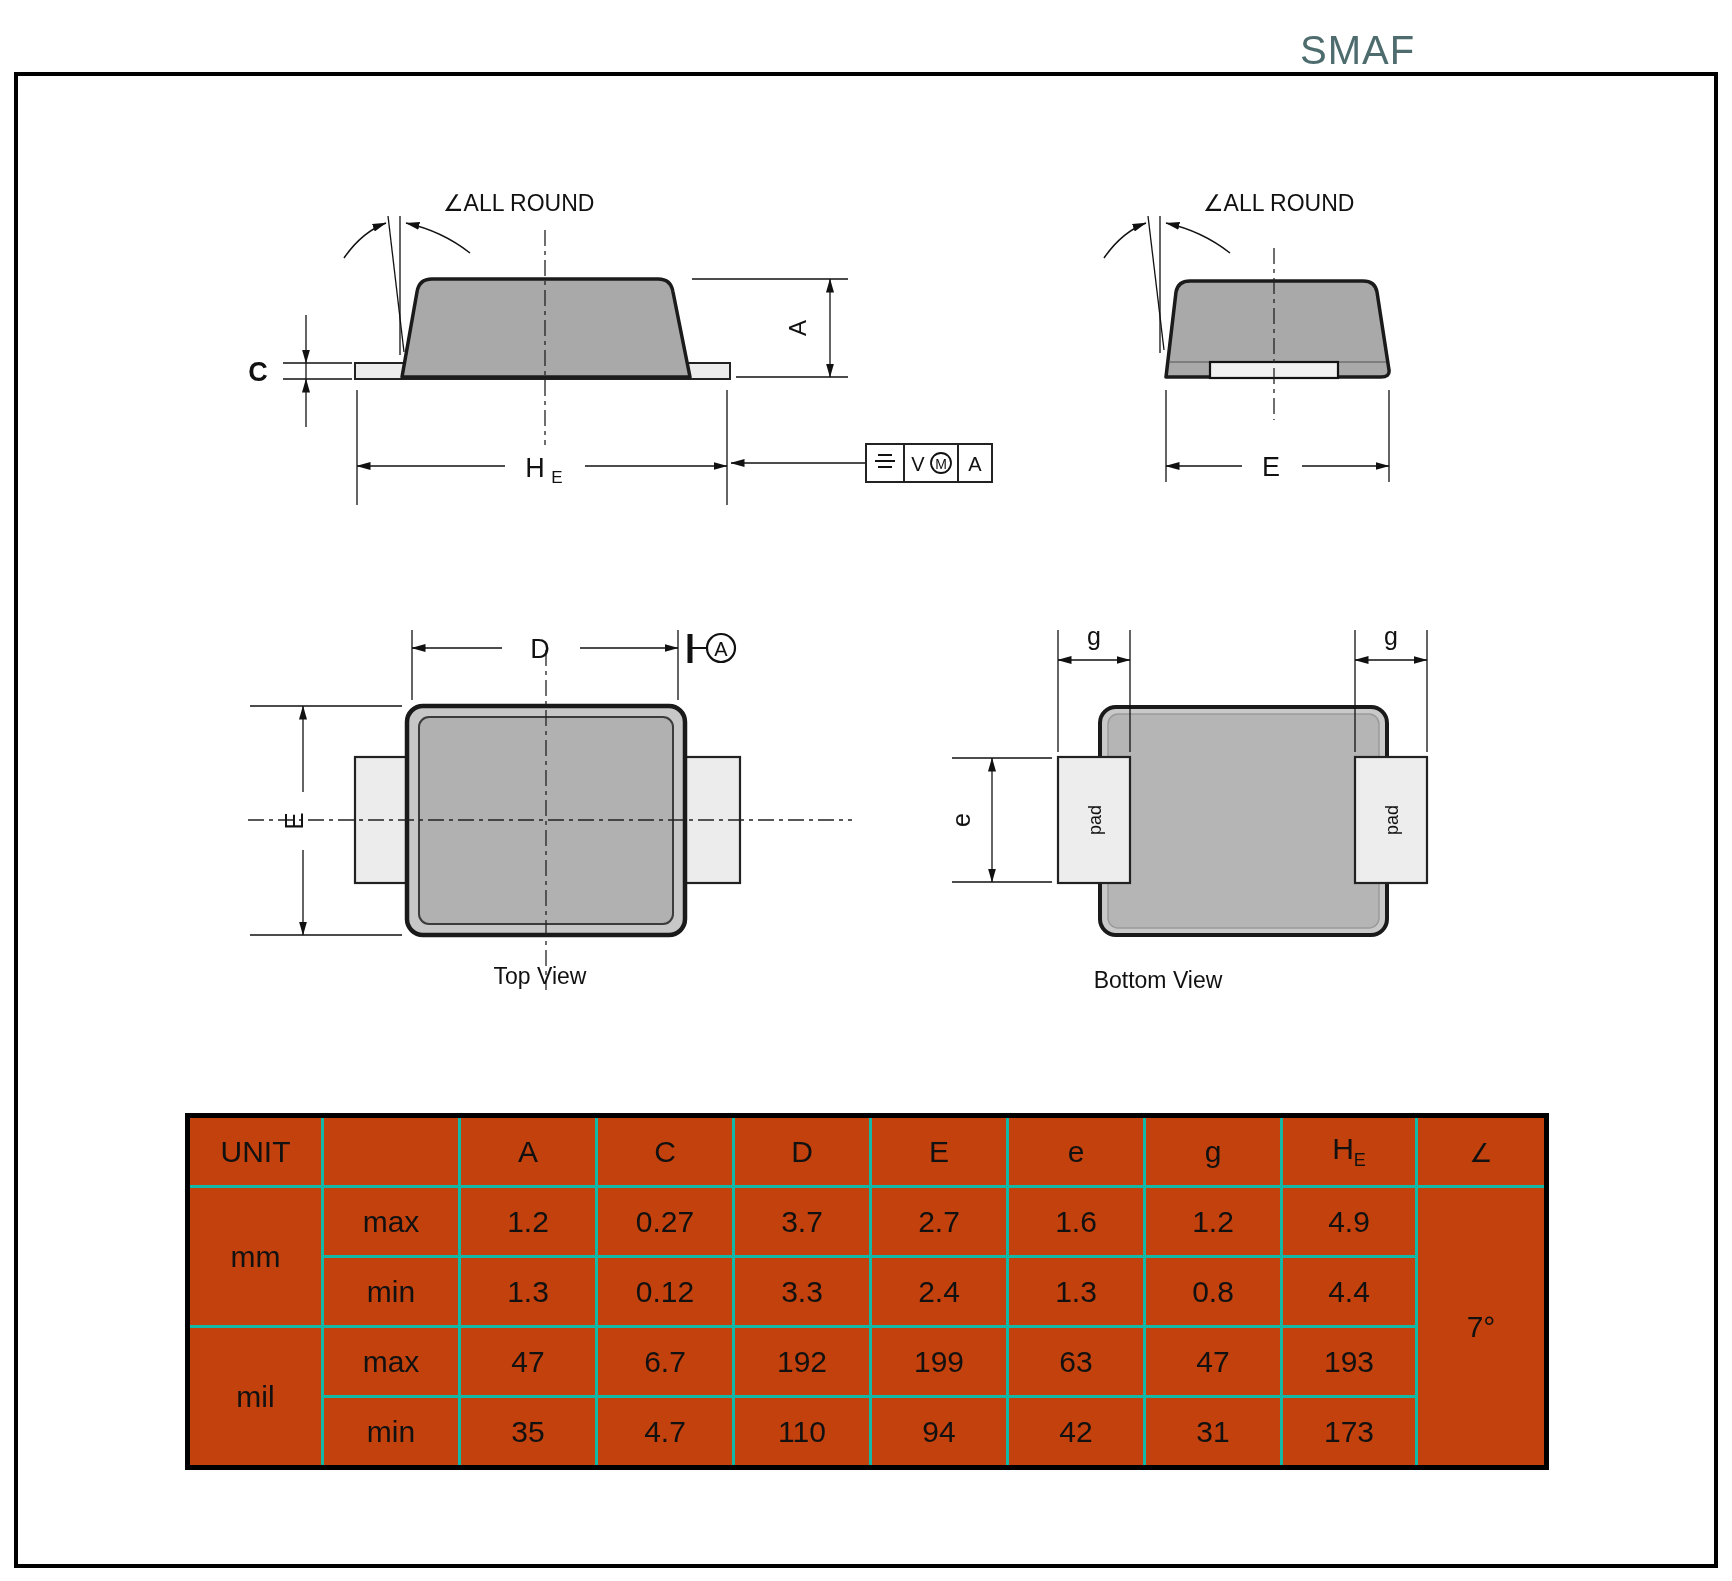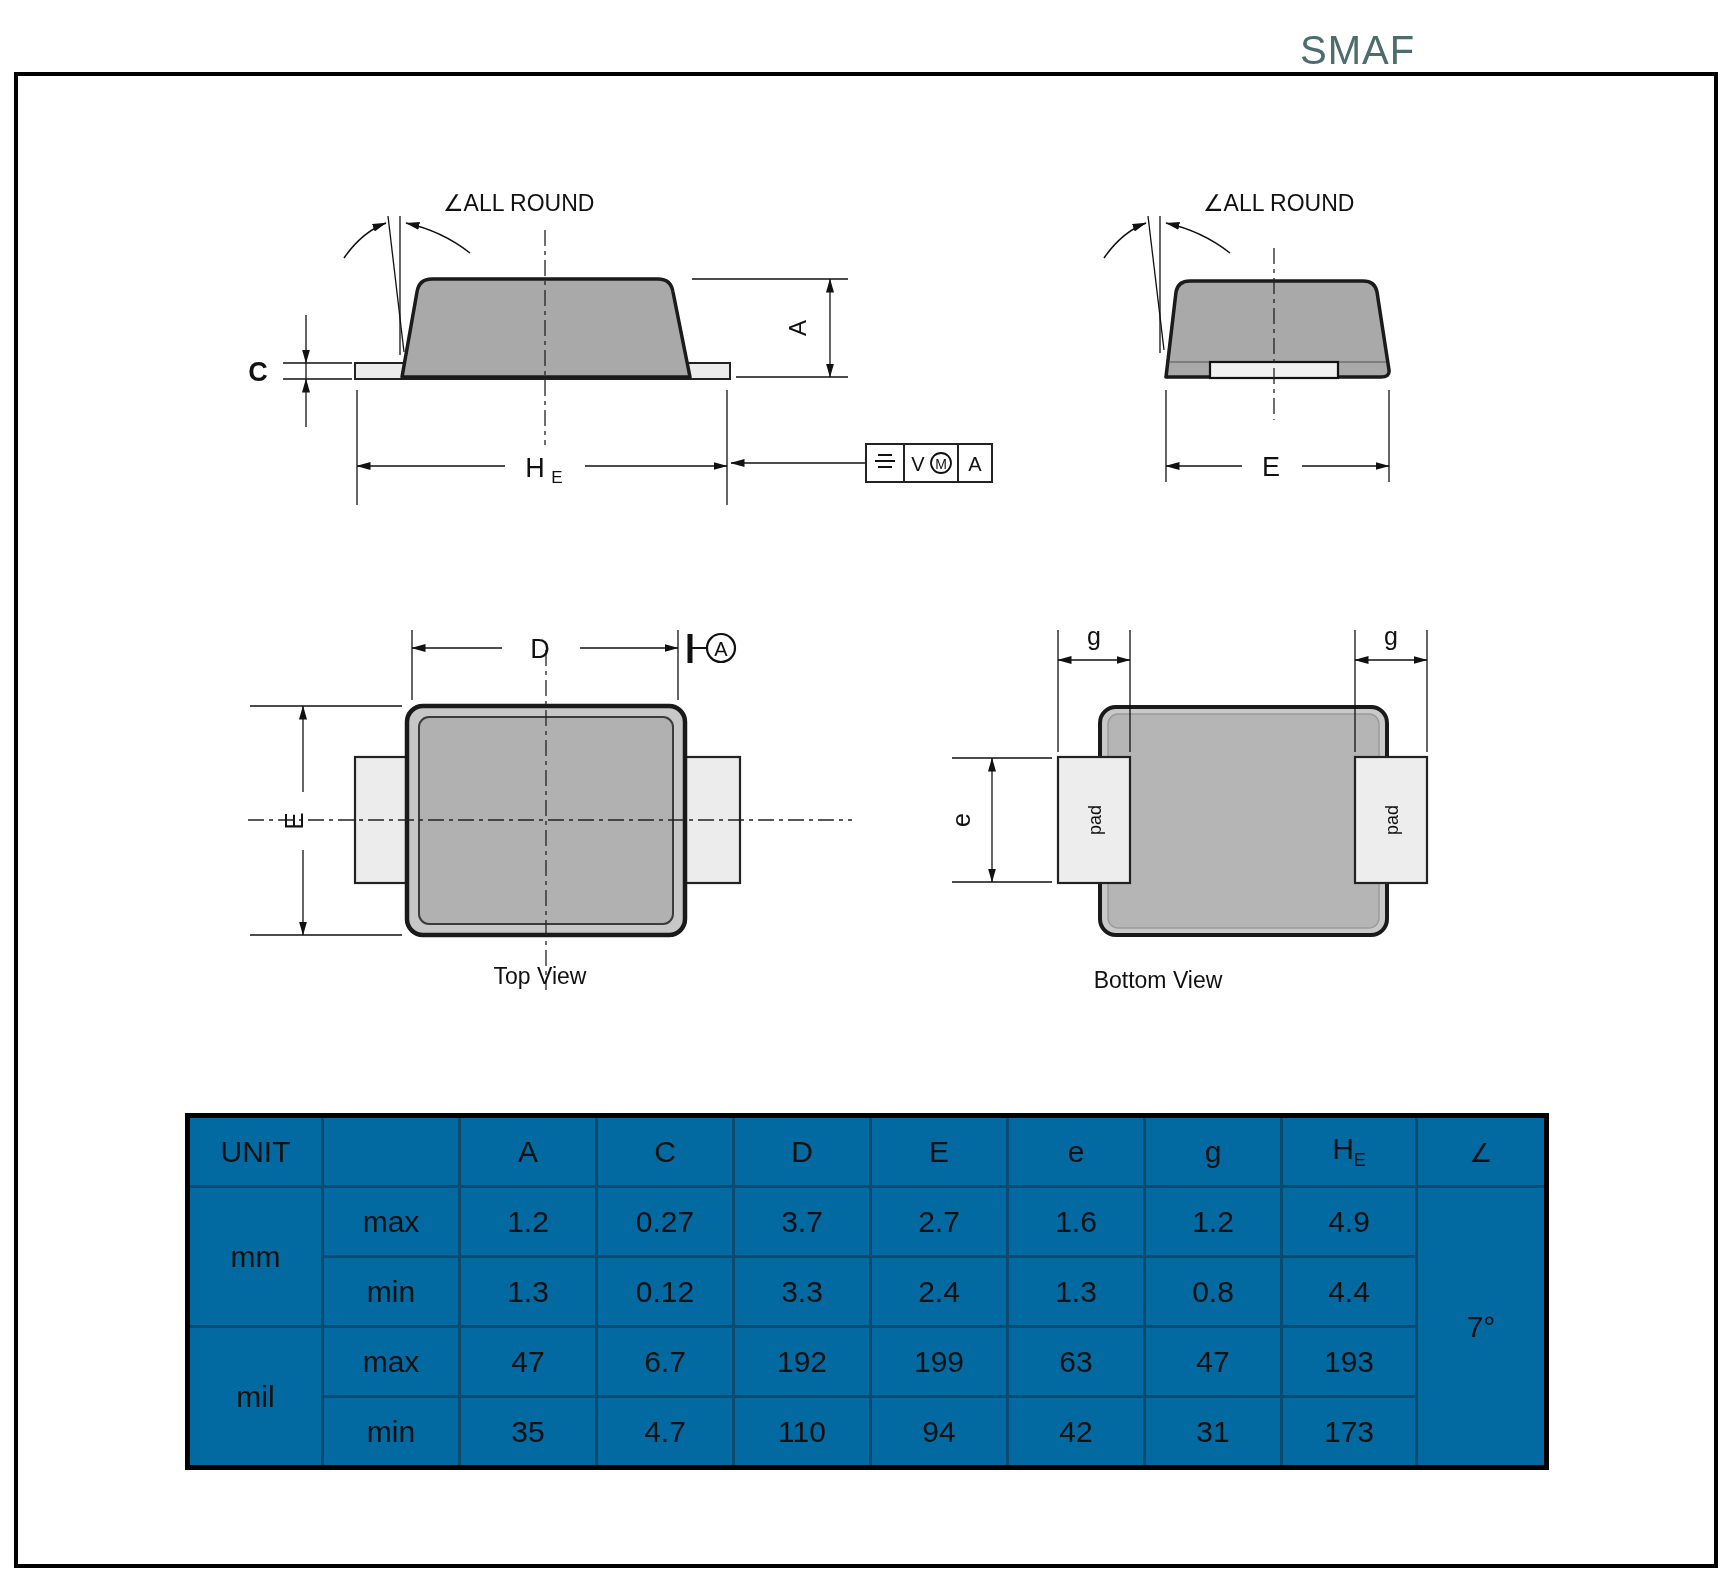--- a/index.html
+++ b/index.html
@@ -6,22 +6,22 @@
   #canvas{position:relative;width:1732px;height:1581px;background:#ffffff;
           font-family:"Liberation Sans",sans-serif;color:#111;overflow:hidden;}
   #page-title{position:absolute;left:1300px;top:4px;font-size:40px;letter-spacing:1px;
               color:#4e6c6e;font-weight:400;margin-top:24px;}
   #frame{position:absolute;left:14px;top:72px;width:1696px;height:1488px;
          border:4px solid #000;}
   #drawing-svg{position:absolute;left:0;top:0;}
   
   #dim-table-wrap{position:absolute;left:185px;top:1113px;}
   table.dim{border-collapse:collapse;table-layout:fixed;}
-  table.dim td,table.dim th{border:3px solid #0c4a6e;text-align:center;vertical-align:middle;
-      font-weight:400;font-size:30px;padding:0;height:67px;background:#0369a1;}
+  table.dim td,table.dim th{border:3px solid #14b8a6;text-align:center;vertical-align:middle;
+      font-weight:400;font-size:30px;padding:0;height:67px;background:#c2410c;}
   table.dim{border:5px solid #000;}
   th.small-sub sub{font-size:18px;}
   .angle-glyph{font-size:26px;}
   
   text{font-family:"Liberation Sans",sans-serif;fill:#111;}
 </style>
 </head>
 <body>
 
 <div id="canvas">

